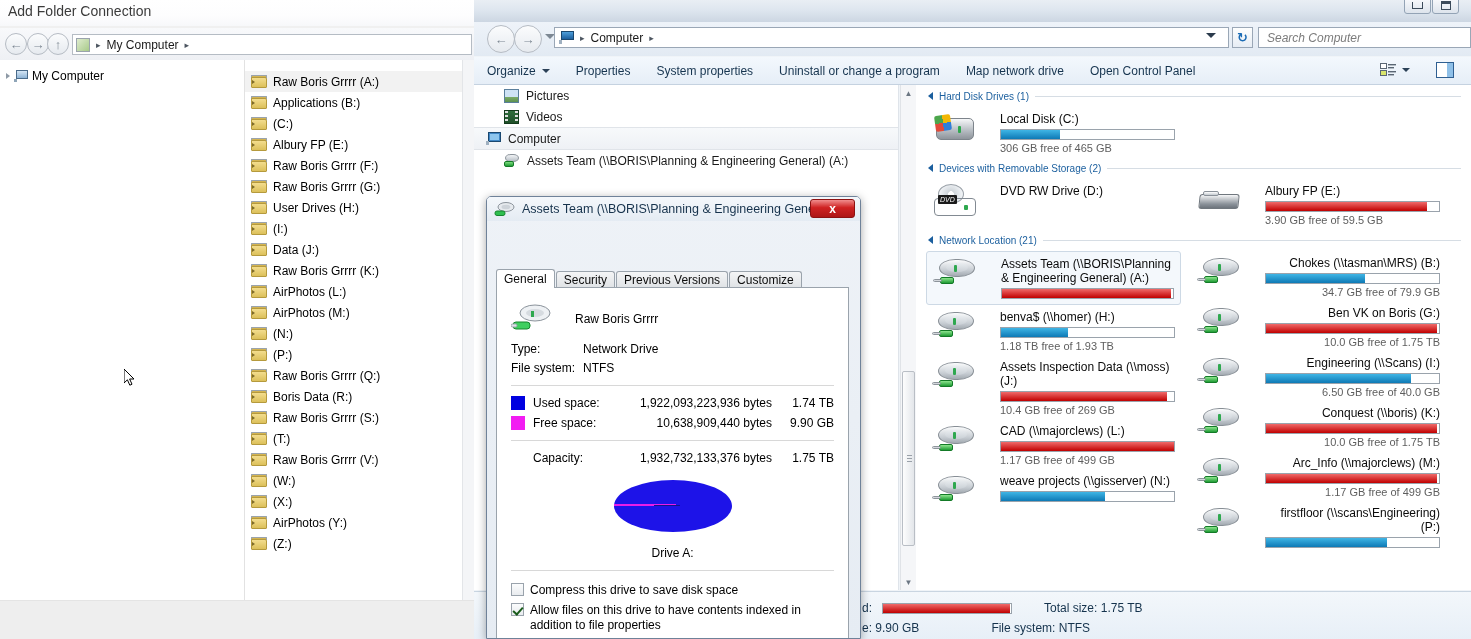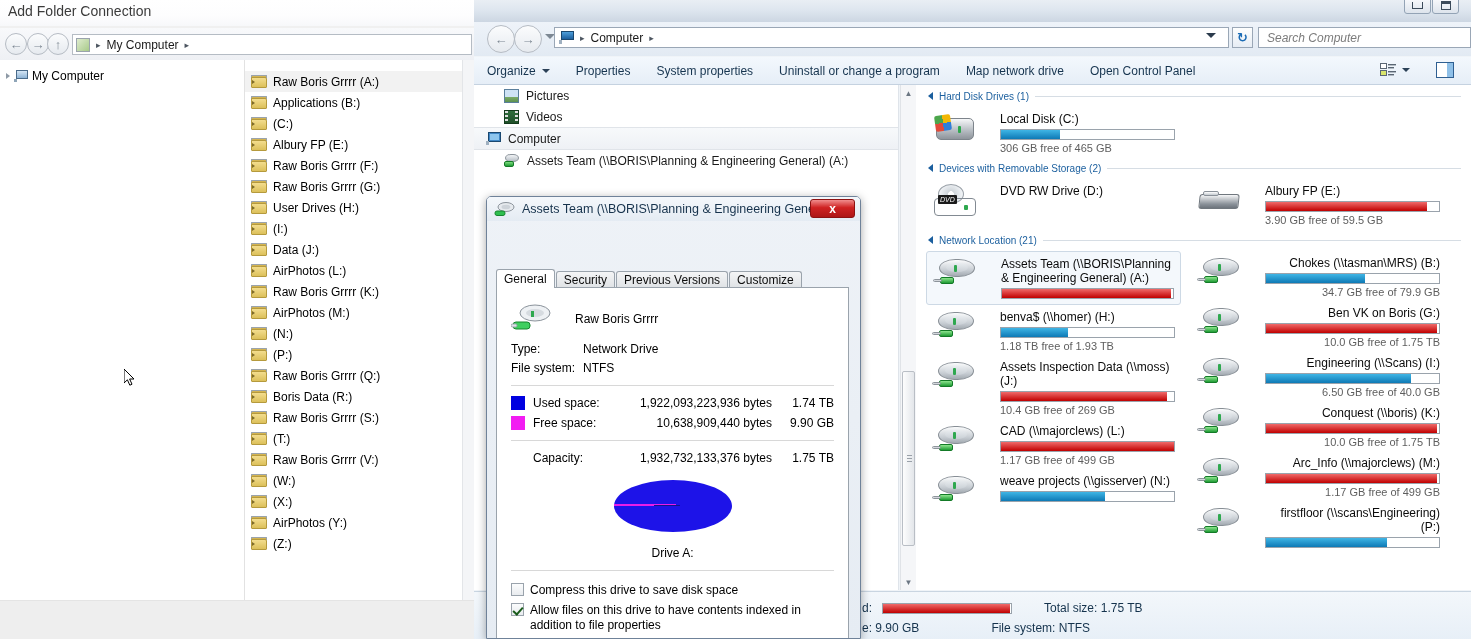--- a/index.html
+++ b/index.html
@@ -331,29 +331,29 @@
           <i class="arw"></i>
         </span>
         <span>Data (J:)</span>
       </div>
       <div class="drv-row">
         <span class="folder-ico">
           <i class="tab"></i>
           <i class="bod"></i>
           <i class="arw"></i>
         </span>
+        <span>Raw Boris Grrrr (K:)</span>
+      </div>
+      <div class="drv-row">
+        <span class="folder-ico">
+          <i class="tab"></i>
+          <i class="bod"></i>
+          <i class="arw"></i>
+        </span>
         <span>AirPhotos (L:)</span>
-      </div>
-      <div class="drv-row">
-        <span class="folder-ico">
-          <i class="tab"></i>
-          <i class="bod"></i>
-          <i class="arw"></i>
-        </span>
-        <span>Raw Boris Grrrr (K:)</span>
       </div>
       <div class="drv-row">
         <span class="folder-ico">
           <i class="tab"></i>
           <i class="bod"></i>
           <i class="arw"></i>
         </span>
         <span>AirPhotos (M:)</span>
       </div>
       <div class="drv-row">

